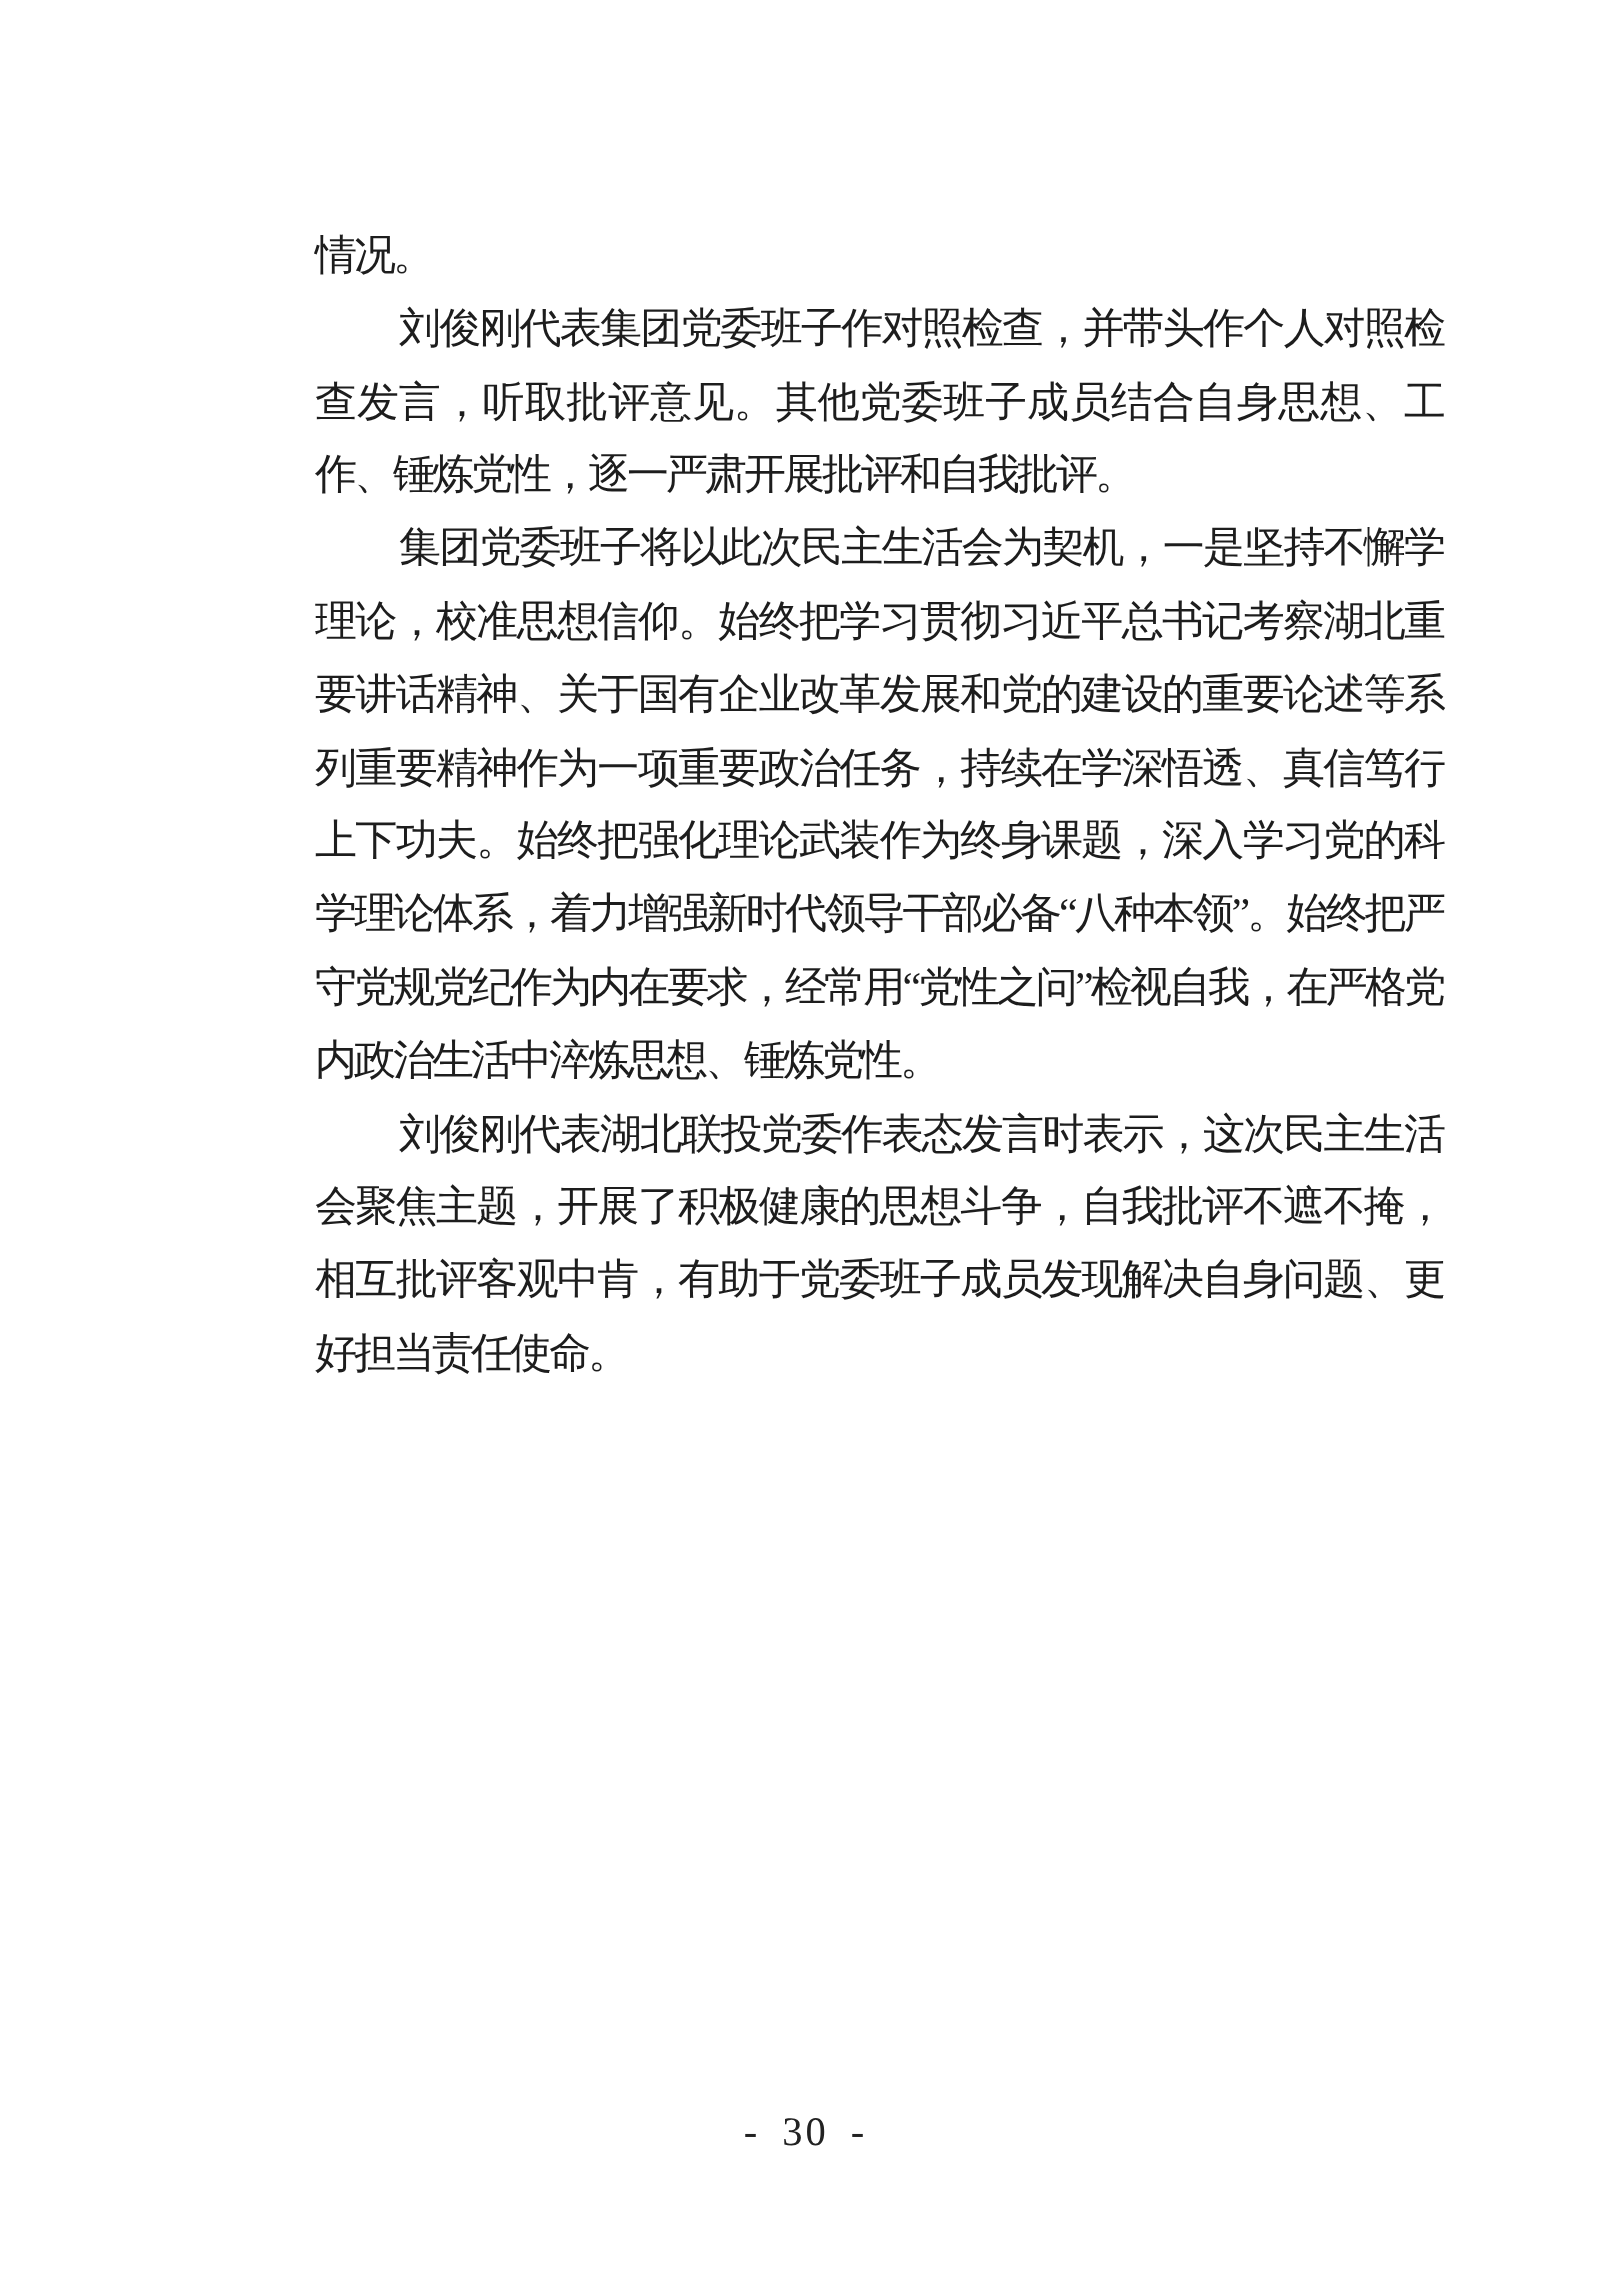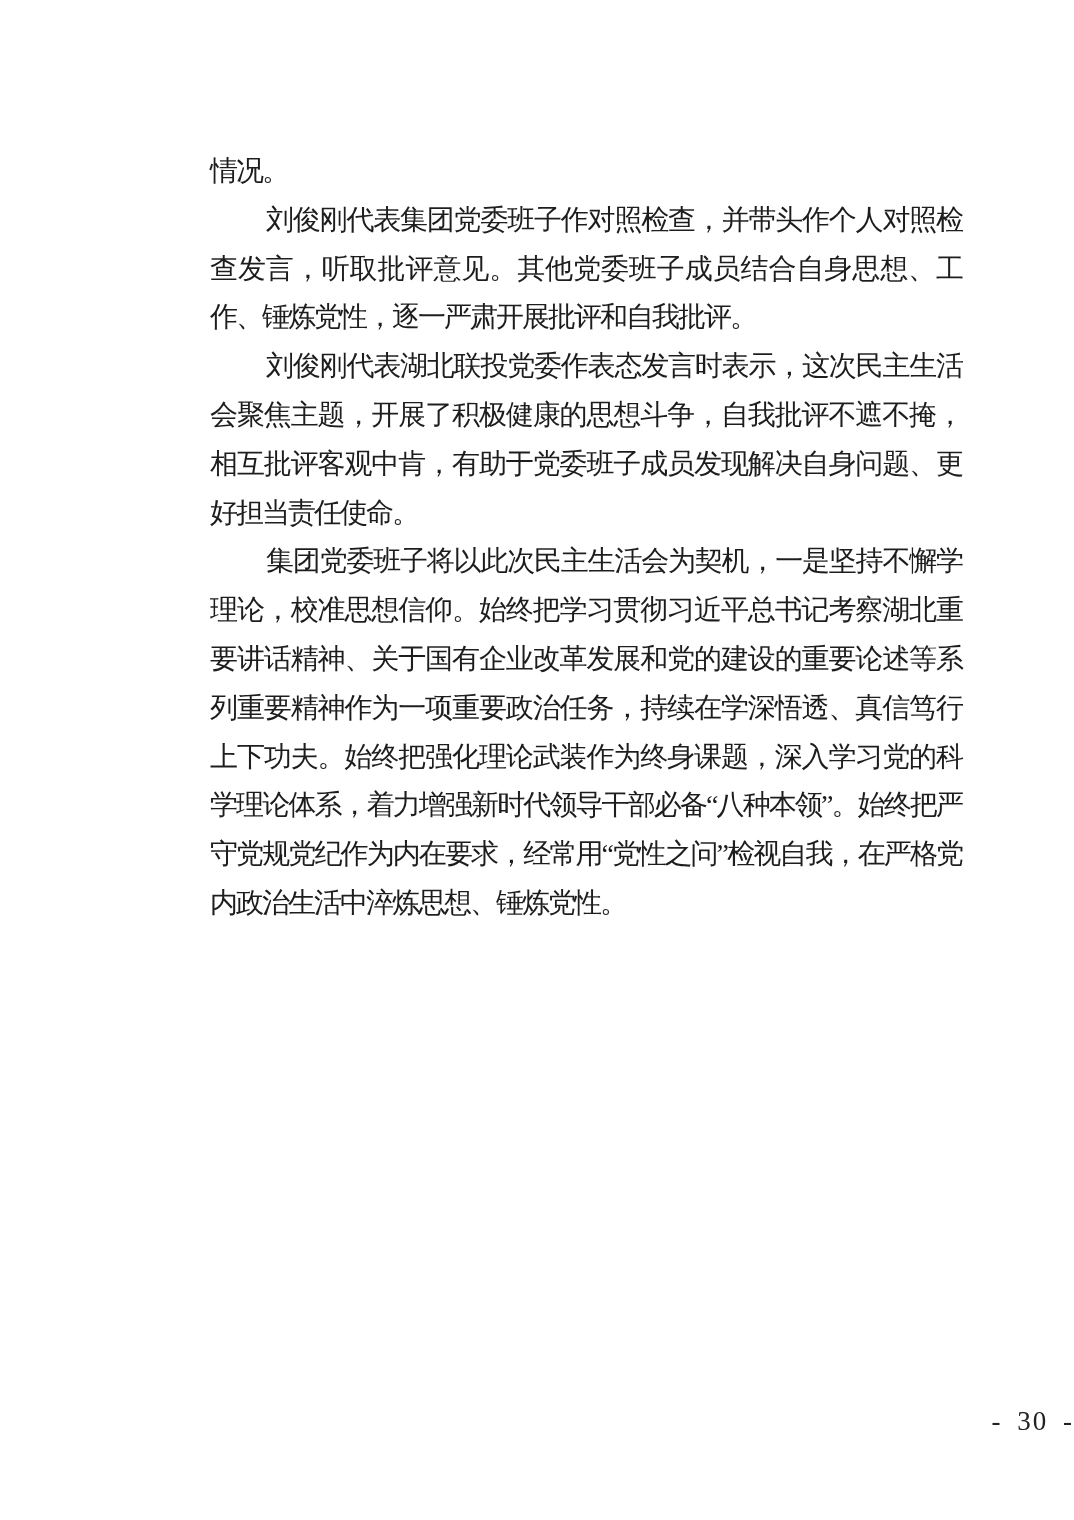--- a/index.html
+++ b/index.html
@@ -35,31 +35,31 @@
     font-weight: 400;
   }
   .para.indent {
     text-indent: 2em;
   }
   .page-number {
     position: absolute;
     top: 1406px;
     left: 0;
     width: 100%;
-    text-align: right;
+    text-align: center;
     font-size: 27px;
     letter-spacing: 2px;
     word-spacing: 6px;
     color: #222222;
   }
 </style>
 </head>
 <body>
 
 <div class="page">
   <div class="content">
       <p class="para">情况。</p>
       <p class="para indent">刘俊刚代表集团党委班子作对照检查，并带头作个人对照检查发言，听取批评意见。其他党委班子成员结合自身思想、工作、锤炼党性，逐一严肃开展批评和自我批评。</p>
+      <p class="para indent">集团党委班子将以此次民主生活会为契机，一是坚持不懈学理论，校准思想信仰。始终把学习贯彻习近平总书记考察湖北重要讲话精神、关于国有企业改革发展和党的建设的重要论述等系列重要精神作为一项重要政治任务，持续在学深悟透、真信笃行上下功夫。始终把强化理论武装作为终身课题，深入学习党的科学理论体系，着力增强新时代领导干部必备“八种本领”。始终把严守党规党纪作为内在要求，经常用“党性之问”检视自我，在严格党内政治生活中淬炼思想、锤炼党性。</p>
       <p class="para indent">刘俊刚代表湖北联投党委作表态发言时表示，这次民主生活会聚焦主题，开展了积极健康的思想斗争，自我批评不遮不掩，相互批评客观中肯，有助于党委班子成员发现解决自身问题、更好担当责任使命。</p>
-      <p class="para indent">集团党委班子将以此次民主生活会为契机，一是坚持不懈学理论，校准思想信仰。始终把学习贯彻习近平总书记考察湖北重要讲话精神、关于国有企业改革发展和党的建设的重要论述等系列重要精神作为一项重要政治任务，持续在学深悟透、真信笃行上下功夫。始终把强化理论武装作为终身课题，深入学习党的科学理论体系，着力增强新时代领导干部必备“八种本领”。始终把严守党规党纪作为内在要求，经常用“党性之问”检视自我，在严格党内政治生活中淬炼思想、锤炼党性。</p>
     </div>
   <div class="page-number">- 30 -</div>
 </div>
 
 </body></html>

